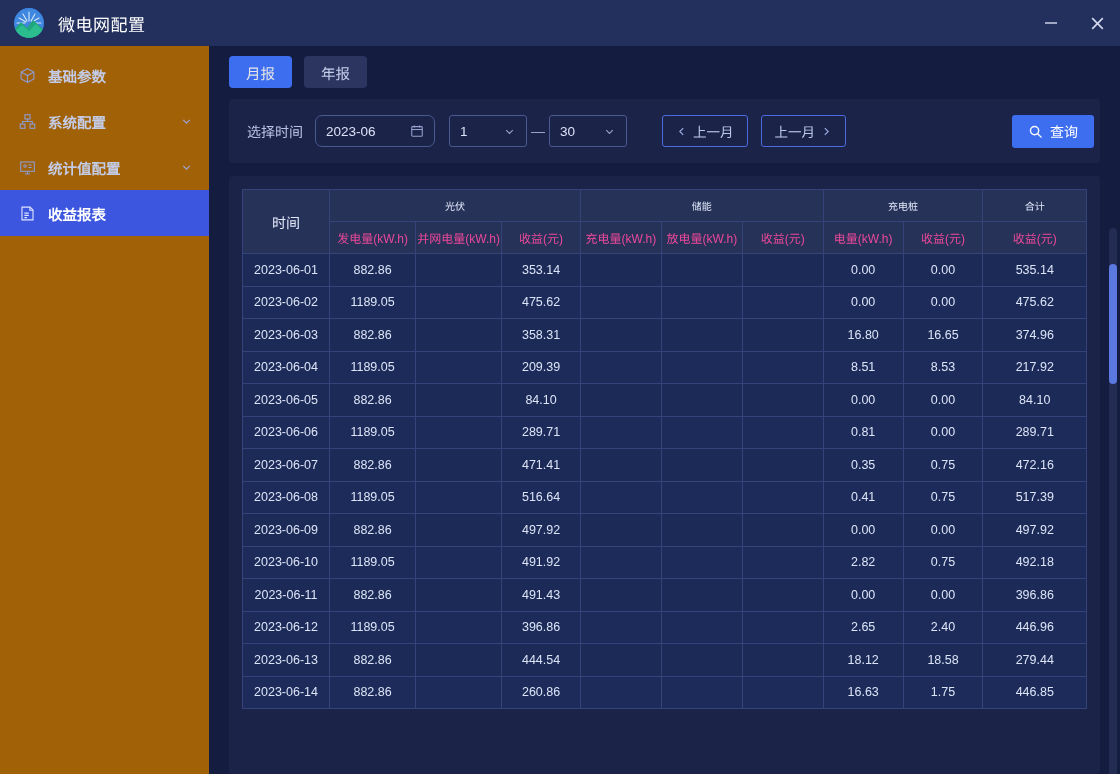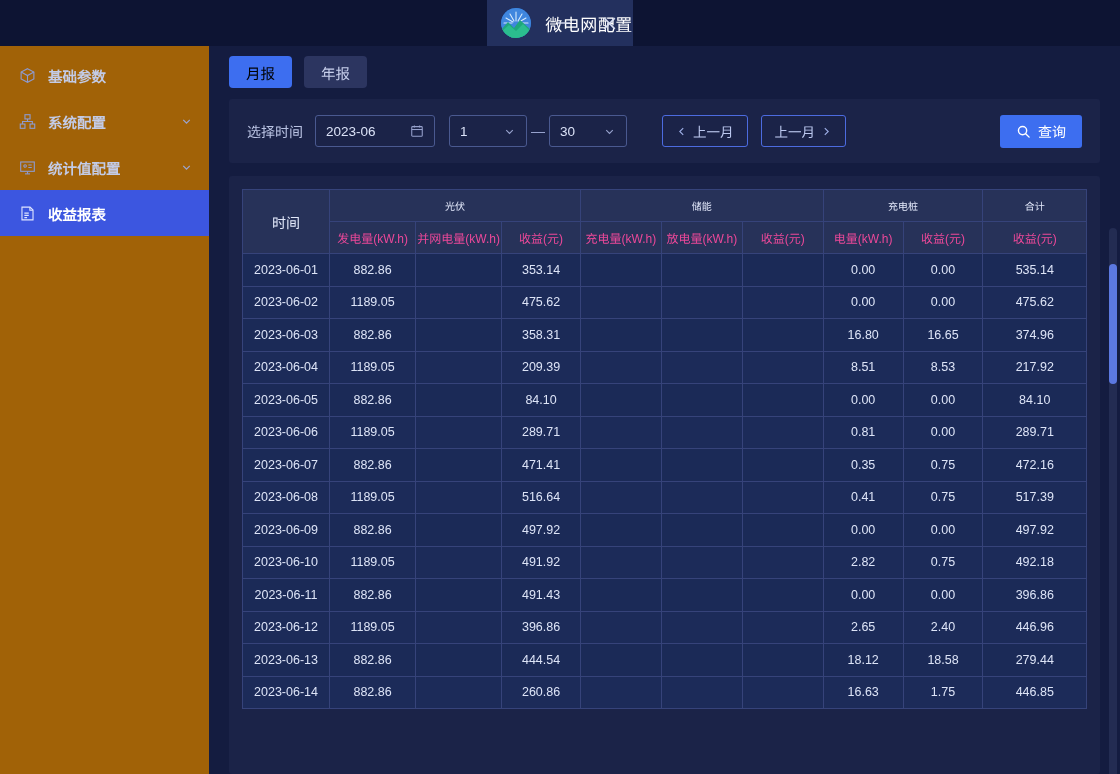--- a/index.html
+++ b/index.html
@@ -10,21 +10,20 @@
     background: #0d1433;
     font-family: "Liberation Sans", "DejaVu Sans", sans-serif;
     -webkit-font-smoothing: antialiased;
   }
   .app {
     position: relative;
     width: 1120px; height: 774px;
     background: #0d1433;
     display: flex;
     flex-direction: column;
-    align-items: center;
   }
 
   
   .titlebar {
     height: 46px;
     background: #23305e;
     display: flex;
     align-items: center;
     flex: 0 0 46px;
     position: relative;
@@ -127,21 +126,21 @@
     padding: 0 17px;
     border-radius: 4px;
     font-size: 14.5px;
     display: flex; align-items: center; justify-content: center;
     cursor: pointer;
     background: #2c3560;
     color: #c8d0ec;
     border: none;
     font-family: inherit;
   }
-  .tab.active { background: #3d6ef0; color: #000000; }
+  .tab.active { background: #3d6ef0; color: #e5e5e5; }
 
   .filter-card {
     margin: 0 20px;
     background: #1b2348;
     border-radius: 3px;
     height: 64px;
     display: flex;
     align-items: center;
     padding: 0 18px;
     flex: 0 0 64px;
@@ -158,21 +157,21 @@
     border: 1px solid #4a5990;
     border-radius: 3px;
     background: transparent;
     display: flex;
     align-items: center;
     padding: 0 10px;
     color: #dbe2f7;
     font-size: 13.5px;
     cursor: pointer;
   }
-  .field.date { width: 120px; justify-content: space-between; }
+  .field.date { width: 120px; justify-content: space-between; border-radius: 7px; }
   .field.sel  { width: 78px; justify-content: space-between; margin:0; }
   .field .ico { color: #97a2cd; display: flex; align-items: center; }
   .field .ico svg { display: block; }
   .dash {
     width: 22px;
     text-align: center;
     color: #97a2cd;
     font-size: 14px;
     user-select: none;
   }
@@ -185,21 +184,21 @@
     color: #bcc8ef;
     font-size: 13.5px;
     display: flex; align-items: center; gap: 6px;
     cursor: pointer;
     font-family: inherit;
     white-space: nowrap;
   }
   .navbtn svg { display: block; color:#9fb0e8; }
   .query-btn {
     position: absolute;
-    right: 18px;
+    right: 6px;
     height: 33px;
     padding: 0 16px;
     background: #3d6ef0;
     color: #ffffff;
     border: none;
     border-radius: 3px;
     font-size: 14px;
     display: flex; align-items: center; gap: 7px;
     cursor: pointer;
     font-family: inherit;

